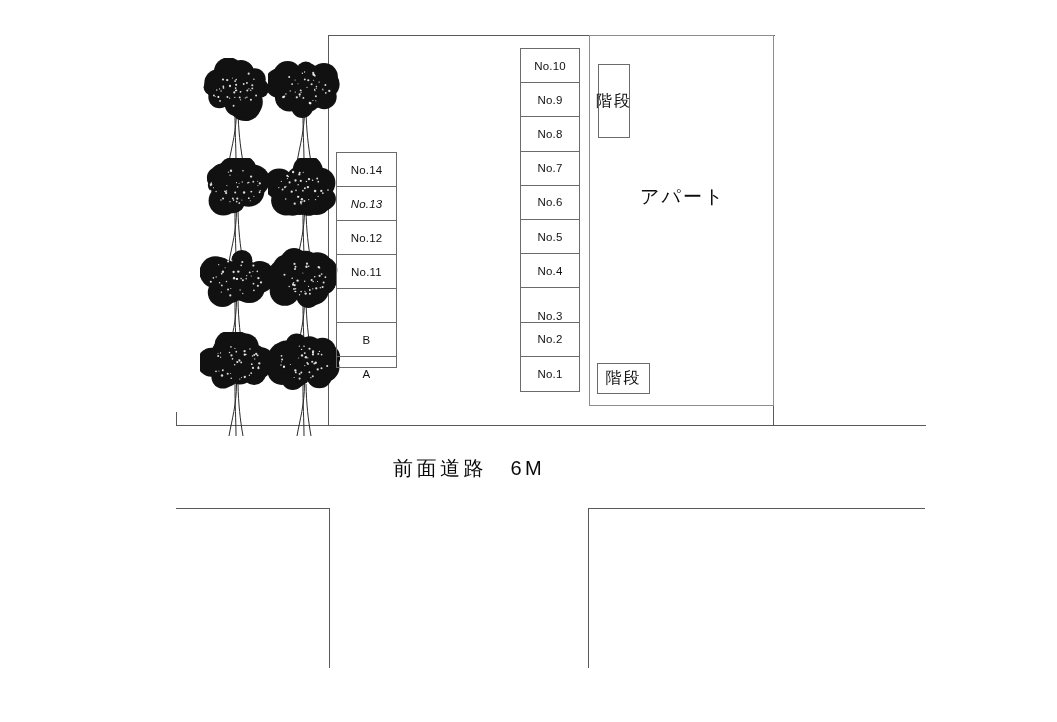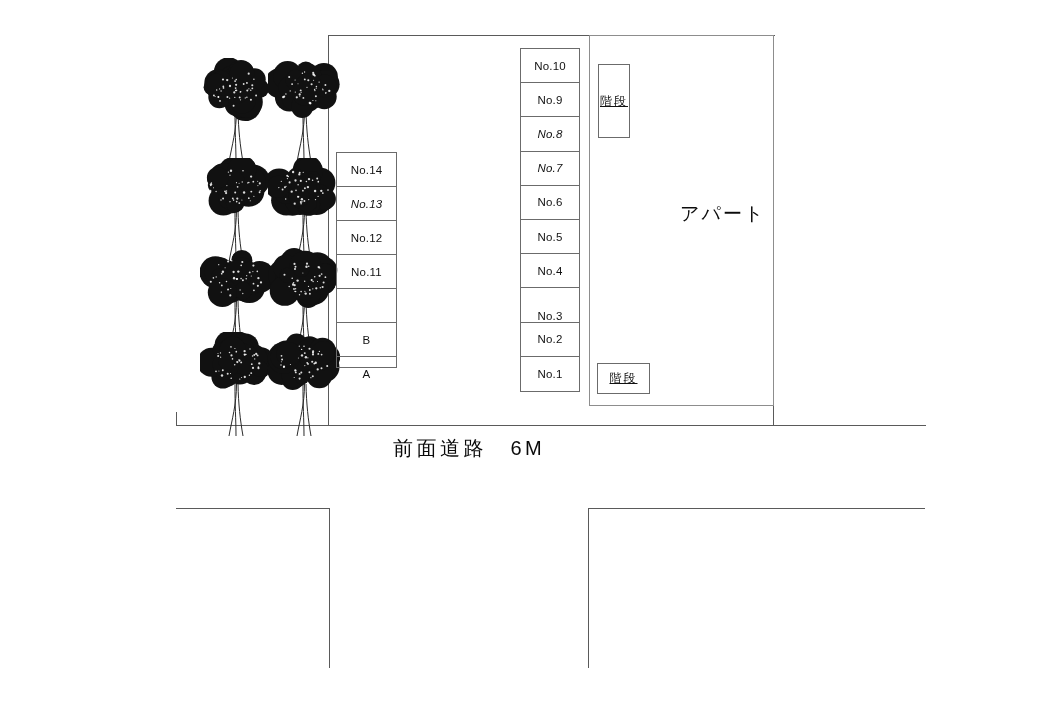--- a/index.html
+++ b/index.html
@@ -17,21 +17,21 @@
          display:flex;align-items:center;justify-content:center;background:transparent;}
   .pcell:last-child{border-bottom:none;}
   .pcell span{font-size:11.5px;color:#111;letter-spacing:.2px;white-space:nowrap;
               font-family:"Liberation Sans","DejaVu Sans",sans-serif;}
 
   
   #apartment{position:absolute;border:1px solid #8d8d8d;box-sizing:border-box;background:transparent;}
   #apt-label{position:absolute;font-size:19px;color:#0b0b0b;white-space:nowrap;letter-spacing:2px;}
   .stairbox{position:absolute;border:1px solid #6b6b6b;box-sizing:border-box;
             display:flex;align-items:center;justify-content:center;}
-  .stairbox span{font-size:12px;color:#111;letter-spacing:2px;white-space:nowrap;text-decoration:underline;}
+  .stairbox span{font-size:16px;color:#111;letter-spacing:2px;white-space:nowrap;}
 
   
   #road-label{position:absolute;font-size:20px;color:#0a0a0a;letter-spacing:3.5px;white-space:nowrap;}
 
   
   .tree{position:absolute;}
   .tree svg{display:block;}
 </style>
 </head>
 <body>
@@ -43,21 +43,21 @@
   <div class="ln v" style="left:773px;top:35px;height:391px;"></div>
   <div class="ln h" style="left:176px;top:425px;width:750px;"></div>
   <div class="ln v" style="left:176px;top:412px;height:14px;"></div>
 
   <div class="ln h" style="left:176px;top:508px;width:153px;"></div>
   <div class="ln v" style="left:329px;top:508px;height:160px;"></div>
 
   <div class="ln h" style="left:588px;top:508px;width:337px;"></div>
   <div class="ln v" style="left:588px;top:508px;height:160px;"></div>
 
-  <div id="road-label" style="left:393px;top:435px;">前面道路　6M</div>
+  <div id="road-label" style="left:393px;top:455px;">前面道路　6M</div>
 
   <div id="tree-layer">
       <div class="tree" style="left: 200px; top: 58px; width: 72px; height: 110px;">
         <svg width="72" height="110" viewBox="0 0 72 110">
           <path d="M36.5,52 C36.6,72 31.8,88 29,104" stroke="#2b2b2b" stroke-width="1" fill="none"></path>
           <path d="M35,52 C34.8,72 36,88 36,104" stroke="#2b2b2b" stroke-width="1" fill="none"></path>
           <path d="M38,52 C38.4,72 40.2,88 43,104" stroke="#2b2b2b" stroke-width="1" fill="none"></path>
           <g>
             <circle cx="28.6" cy="14.0" r="14.7" fill="#111111"></circle>
             <circle cx="40.5" cy="27.8" r="8.7" fill="#111111"></circle>
@@ -759,24 +759,24 @@
       </div>
     </div>
 
   <div class="pblock" id="mid-block" style="left:520px;top:48px;width:60px;height:344px;">
       <div class="pcell" style="height: 34.2px;">
         <span>No.10</span>
       </div>
       <div class="pcell" style="height: 34.2px;">
         <span>No.9</span>
       </div>
-      <div class="pcell" style="height: 34.2px; font-style: italic;">
+      <div class="pcell" style="height: 34.2px;">
         <span>No.8</span>
       </div>
-      <div class="pcell" style="height: 34.2px; font-style: italic;">
+      <div class="pcell" style="height: 34.2px;">
         <span>No.7</span>
       </div>
       <div class="pcell" style="height: 34.2px;">
         <span>No.6</span>
       </div>
       <div class="pcell" style="height: 34.2px;">
         <span>No.5</span>
       </div>
       <div class="pcell" style="height: 34.2px;">
         <span>No.4</span>
@@ -792,16 +792,16 @@
       </div>
     </div>
 
   <div id="apartment" style="left:589px;top:35px;width:185px;height:371px;">
     <div class="stairbox" style="left:8px;top:28px;width:32px;height:74px;">
       <span>階段</span>
     </div>
     <div class="stairbox" style="left:7px;top:327px;width:53px;height:31px;">
       <span>階段</span>
     </div>
-    <div id="apt-label" style="left:50px;top:165px;margin-left:40px;">アパート</div>
+    <div id="apt-label" style="left:50px;top:148px;">アパート</div>
   </div>
 
 </div>
 
 </body></html>

